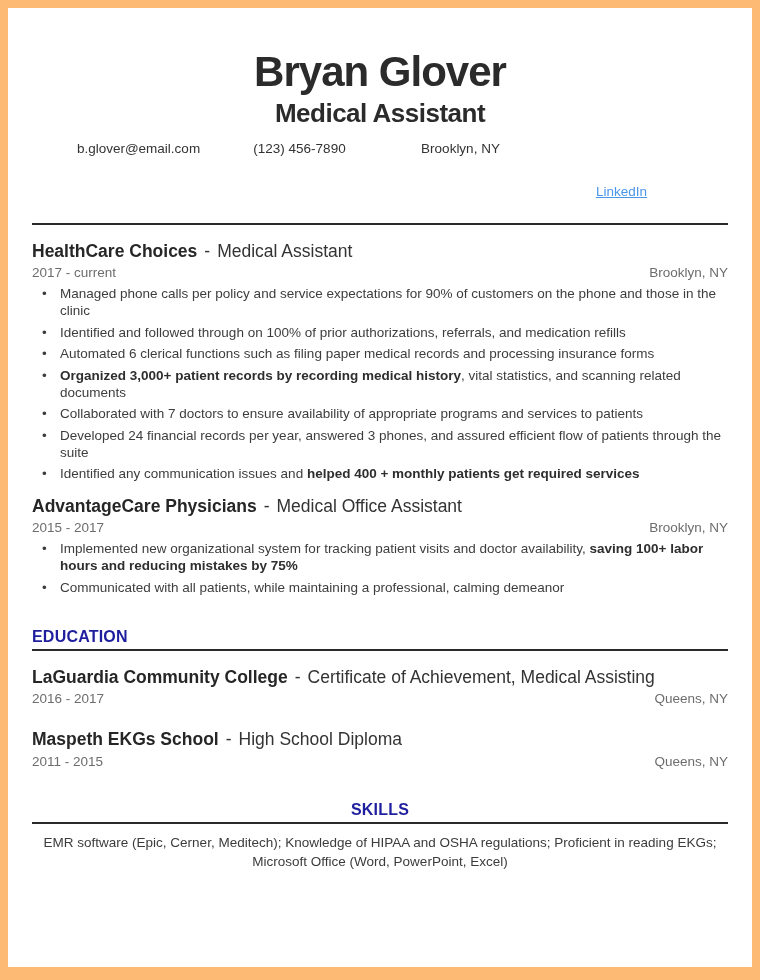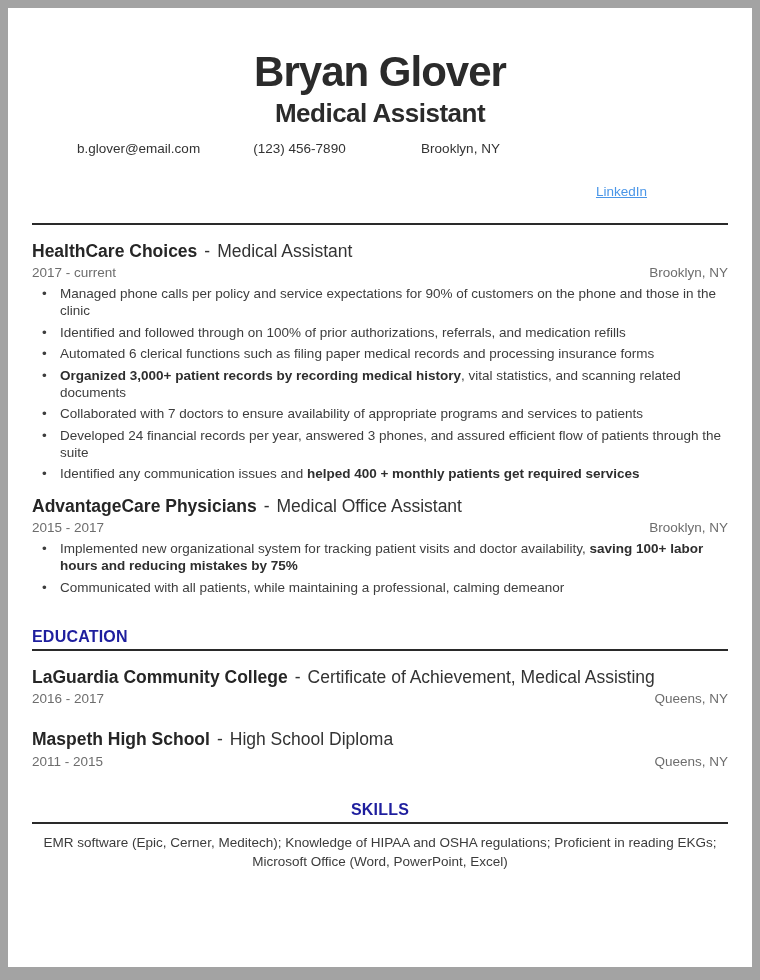--- a/index.html
+++ b/index.html
@@ -1,18 +1,18 @@
 <!DOCTYPE html>
 <html style="--accent: #1e1e9e; --link: #4a96e8;"><head>
 <meta charset="utf-8">
 <style>
   html,body { margin:0; padding:0; background:#444; }
   .frame {
     width:760px; height:980px; box-sizing:border-box;
-    background:#a3a3a3;
+    background:#fdba74;
     padding:8px 8px 13px 8px;
     margin:0 auto;
     font-family:"Liberation Sans","DejaVu Sans",sans-serif;
   }
   .page {
     background:#ffffff; width:100%; height:100%; box-sizing:border-box;
     padding:24px 24px 0 24px; overflow:hidden;
   }
   
   .hdr { text-align:center; padding-top:18px; }
@@ -128,21 +128,21 @@
           <span class="co">LaGuardia Community College</span><span class="sep">-</span><span>Certificate of Achievement, Medical Assisting</span>
         </p>
         <div class="meta">
           <span>2016 - 2017</span>
           <span>Queens, NY</span>
         </div>
       </div>
 
       <div class="entry edu-gap">
         <p class="entry-title">
-          <span class="co">Maspeth High School</span><span class="sep">-</span><span>High School Diploma</span>
+          <span class="co">Maspeth EKGs School</span><span class="sep">-</span><span>High School Diploma</span>
         </p>
         <div class="meta">
           <span>2011 - 2015</span>
           <span>Queens, NY</span>
         </div>
       </div>
     </section>
 
     <section class="sec-skills">
       <h3 class="sec-head">SKILLS</h3>

